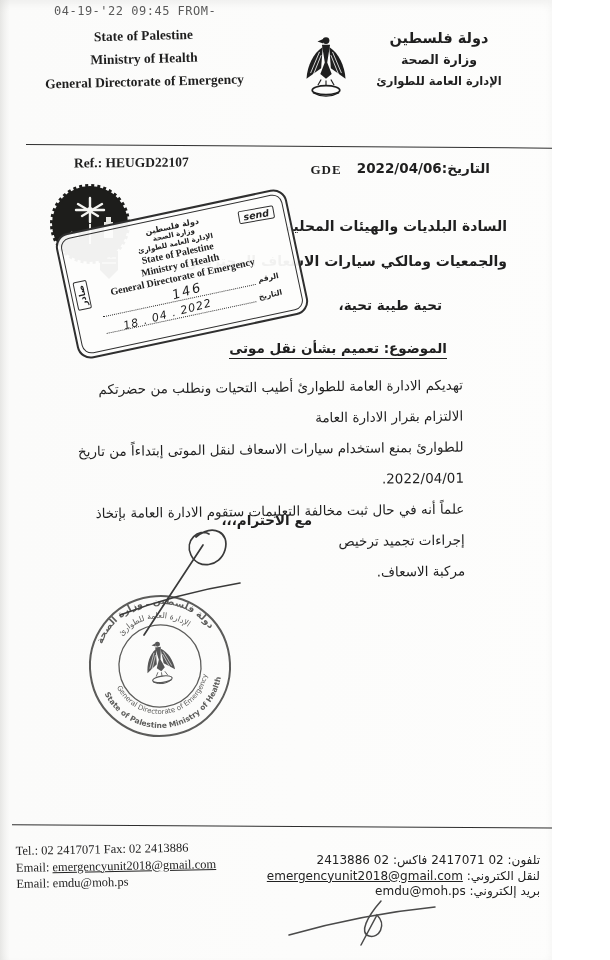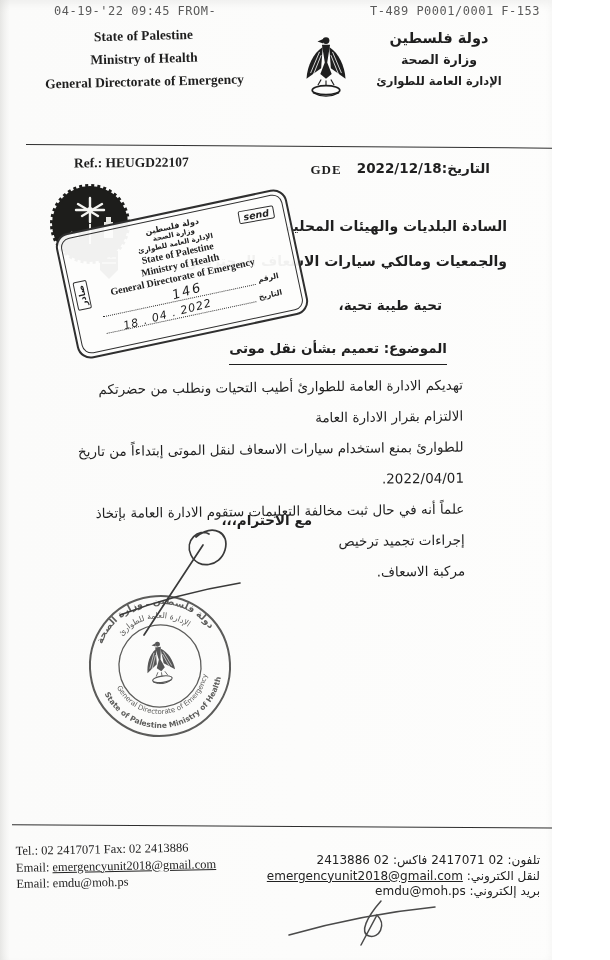--- a/index.html
+++ b/index.html
@@ -41,21 +41,21 @@
   .st-row .lbl{font-size:7.5px;font-weight:bold;white-space:nowrap;padding-left:3px;}
   .st-row .dots{flex:1;border-bottom:1.6px dotted #333;position:relative;height:100%;}
   .hand{font-family:"DejaVu Sans",sans-serif;font-style:italic;color:#1d1d1d;}
   .hw-num{position:absolute;left:46%;bottom:0;font-size:13px;transform:rotate(-4deg);letter-spacing:2px;}
   .hw-date{position:absolute;left:12%;bottom:-1px;font-size:11px;transform:rotate(-3deg);letter-spacing:1px;white-space:nowrap;}
   
   .seal{left:46px;top:184px;z-index:2;}
   .shield-sm{left:98px;top:250px;z-index:1;}
   
   .recip{font-size:14px;line-height:20px;}
-  .subject{font-size:13.5px;border-bottom:1.6px solid #1f1f1f;padding-bottom:8px;}
+  .subject{font-size:13.5px;border-bottom:1.6px solid #1f1f1f;padding-bottom:2px;}
   .bodytxt{font-size:13.5px;line-height:31px;transform:rotate(-.7deg);text-align:right;}
   
   .foot-en{font-size:12.5px;line-height:16.5px;transform:rotate(-1.1deg);color:#222;}
   .foot-ar{font-size:12px;line-height:15.5px;text-align:right;color:#222;}
   .u{text-decoration:underline;}
   svg{display:block;}
 </style>
 </head>
 <body>
 
@@ -78,21 +78,20 @@
         <path d="M38,55 L42,62"></path>
     </g>
     <ellipse cx="32" cy="68" rx="17" ry="5.5" fill="none" stroke="#1f1f1f" stroke-width="2"></ellipse>
     <path d="M16,71 Q32,80 48,71" fill="none" stroke="#1f1f1f" stroke-width="1.6"></path>
   </symbol>
 </svg>
 
 <div id="page">
 
   <div class="abs mono fax" style="left:54px;top:4px;">04-19-'22 09:45 FROM-</div>
-  <div class="abs mono fax" style="right:12px;top:4px;">T-489  P0001/0001 F-153</div>
 
   <div class="abs lh-en serif b">
     <div>State of Palestine</div>
     <div>Ministry of Health</div>
     <div>General Directorate of Emergency</div>
   </div>
 
   <div class="abs" style="left:300px;top:34px;">
     <svg width="52" height="70" viewBox="0 0 64 84">
         <use href="#eagle"></use>
@@ -102,21 +101,21 @@
 
   <div class="abs lh-ar ar b rtl">
     <div class="l1">دولة فلسطين</div>
     <div class="l2">وزارة الصحة</div>
     <div class="l3">الإدارة العامة للطوارئ</div>
   </div>
 
   <div class="abs rule" style="left:26px;top:146px;width:584px;transform:rotate(.4deg);"></div>
 
   <div class="abs serif b" style="left:74px;top:155px;font-size:13.5px;transform:rotate(-.5deg);">Ref.: HEUGD22107</div>
-  <div class="abs ar b rtl" style="right:62px;top:160px;font-size:13.5px;">التاريخ:2022/12/18</div>
+  <div class="abs ar b rtl" style="right:62px;top:160px;font-size:13.5px;">التاريخ:2022/04/06</div>
 
   <div class="abs seal">
     <svg width="90" height="84" viewBox="0 0 90 84">
       <circle cx="44" cy="40" r="38" fill="#1d1d1b"></circle>
       <circle cx="44" cy="40" r="38" fill="none" stroke="#1d1d1b" stroke-width="4" stroke-dasharray="3 3"></circle>
       <g stroke="#f5f5f2" stroke-width="2.4" stroke-linecap="round">
         <line x1="44" y1="14" x2="44" y2="38"></line>
           <line x1="32" y1="20" x2="52" y2="32"></line>
         <line x1="56" y1="20" x2="36" y2="32"></line>
           <line x1="30" y1="26" x2="58" y2="26"></line>

